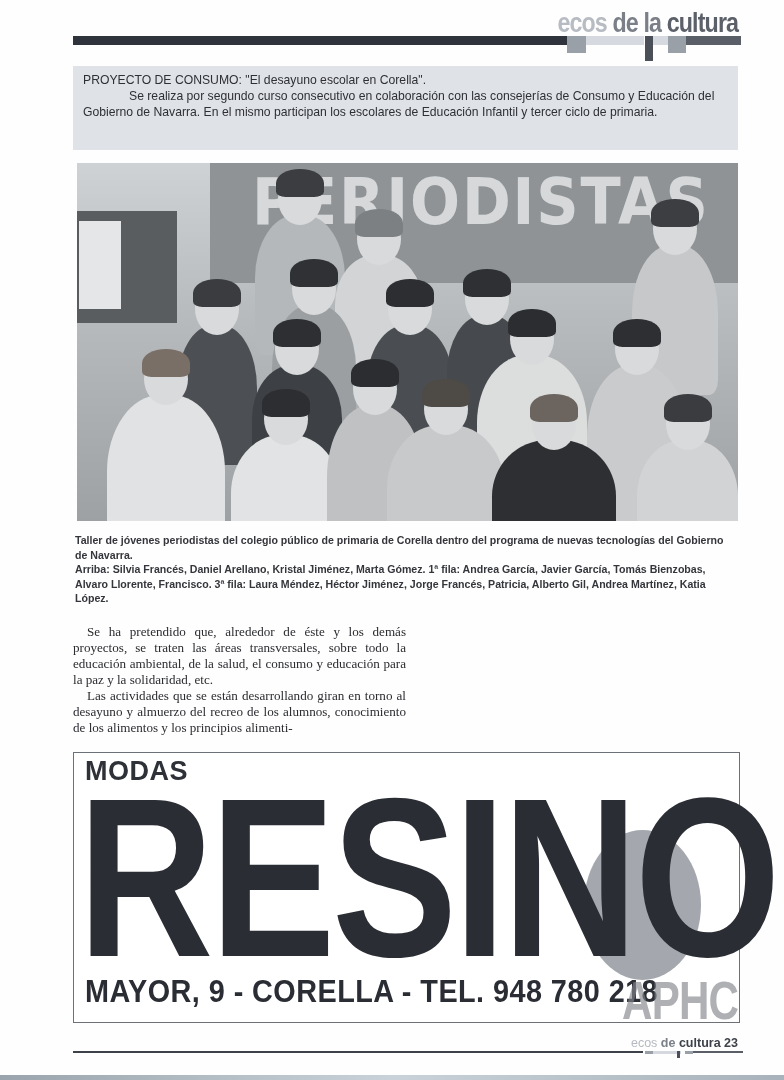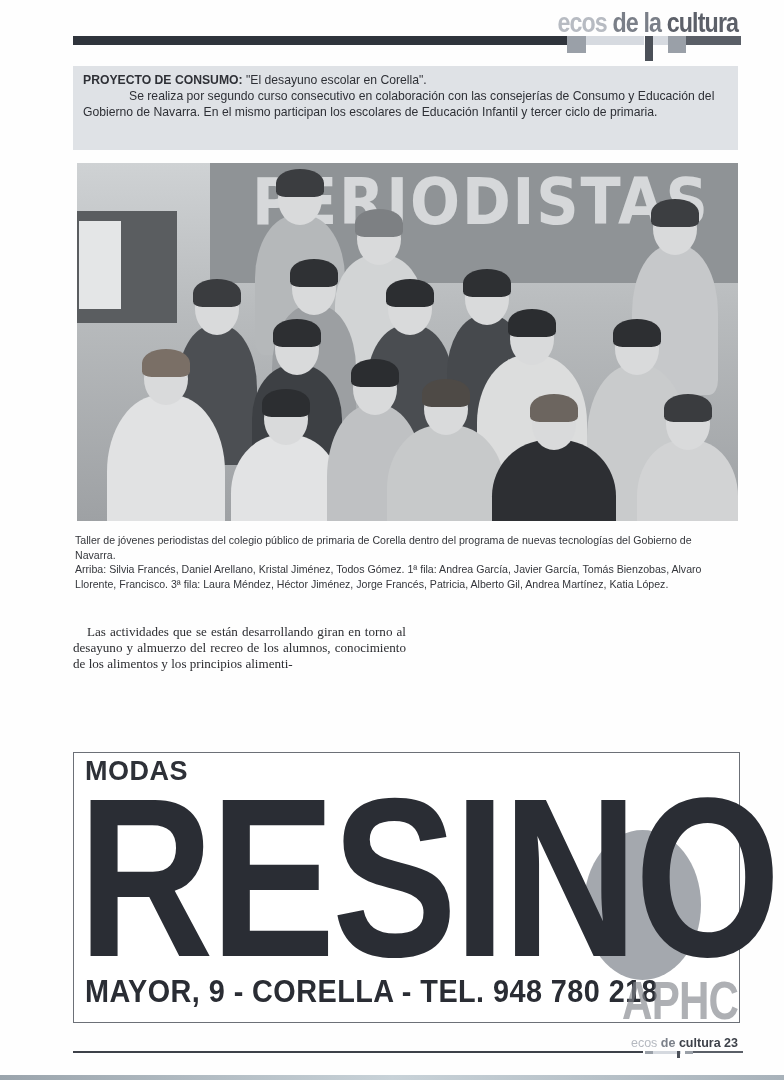--- a/index.html
+++ b/index.html
@@ -21,42 +21,42 @@
   .hdr-seg3 { position: absolute; left: 645px; top: 36px; width: 8px; height: 25px; background: #4b5058; }
   .hdr-seg4 { position: absolute; left: 653px; top: 36px; width: 15px; height: 9px; background: #d6dae0; }
   .hdr-seg5 { position: absolute; left: 668px; top: 36px; width: 18px; height: 17px; background: #9aa0a8; }
   .hdr-seg6 { position: absolute; left: 686px; top: 36px; width: 55px; height: 9px; background: #5a5f67; }
 
   
   .intro {
     position: absolute; left: 73px; top: 66px; width: 665px; height: 84px; background: #dfe2e6;
     box-sizing: border-box; padding: 6px 10px 0 10px; font-size: 12.2px; line-height: 16px; color: #2e3036;
   }
-  .intro .lbl { font-weight: bold; }
+  .intro .lbl { font-weight: normal; }
   .intro .indent { display: inline-block; width: 46px; }
 
   
   .photo {
     position: absolute; left: 77px; top: 163px; width: 661px; height: 358px;
     background: linear-gradient(180deg, #cfd2d4 0%, #b9bcbe 40%, #9ea1a4 100%); overflow: hidden;
   }
   .photo .board { position: absolute; left: 133px; top: 0; width: 553px; height: 120px; background: #8f9396; }
   .photo .board-text {
     position: absolute; left: 175px; top: 2px; font-size: 64px; font-weight: bold; color: #e3e5e6;
     letter-spacing: 2px; font-family: "DejaVu Sans", sans-serif; opacity: 0.85; transform: scaleX(0.92); transform-origin: left top;
   }
   .photo .tv { position: absolute; left: 0; top: 48px; width: 100px; height: 112px; background: #5a5d60; }
   .photo .tv-screen { position: absolute; left: 2px; top: 58px; width: 42px; height: 88px; background: #e4e6e7; }
   .photo .kid { position: absolute; border-radius: 45% 45% 10% 10%; }
   .photo .head { position: absolute; width: 44px; height: 52px; border-radius: 50%; background: #d9dadb; }
   .photo .hair { position: absolute; width: 48px; height: 28px; border-radius: 50% 50% 20% 20%; background: #3a3c3f; }
 
   
   .caption {
-    position: absolute; left: 75px; top: 533px; width: 660px; font-size: 10.6px; line-height: 14.6px; color: #34363b;
+    position: absolute; left: 75px; top: 533px; width: 660px; font-size: 10.6px; line-height: 14.6px; color: #34363b; font-weight: bold;
   }
 
   
   .col {
     position: absolute; top: 624px; width: 333px; font-family: "Liberation Serif", serif; font-size: 13.1px;
     line-height: 16px; color: #2b2c30; text-align: justify;
   }
   .col p { margin: 0; text-indent: 14px; }
   .col1 { left: 73px; }
   .col2 { left: 407px; }
@@ -171,24 +171,25 @@
       <div class="head" style="left: 455px; top: 235px;"></div>
       <div class="hair" style="left: 453px; top: 231px; background: rgb(108, 101, 95);"></div>
       <div class="kid" style="left: 560px; top: 277px; width: 101px; height: 125px; background: rgb(210, 211, 212);"></div>
       <div class="head" style="left: 588.5px; top: 235px;"></div>
       <div class="hair" style="left: 586.5px; top: 231px; background: rgb(58, 60, 63);"></div>
     </div>
 </div>
 
 <div class="caption">
   <div>Taller de jóvenes periodistas del colegio público de primaria de Corella dentro del programa de nuevas tecnologías del Gobierno de Navarra.</div>
-  <div>Arriba: Silvia Francés, Daniel Arellano, Kristal Jiménez, Todos Gómez. 1ª fila: Andrea García, Javier García, Tomás Bienzobas, Alvaro Llorente, Francisco. 3ª fila: Laura Méndez, Héctor Jiménez, Jorge Francés, Patricia, Alberto Gil, Andrea Martínez, Katia López.</div>
+  <div>Arriba: Silvia Francés, Daniel Arellano, Kristal Jiménez, Marta Gómez. 1ª fila: Andrea García, Javier García, Tomás Bienzobas, Alvaro Llorente, Francisco. 3ª fila: Laura Méndez, Héctor Jiménez, Jorge Francés, Patricia, Alberto Gil, Andrea Martínez, Katia López.</div>
 </div>
 
 <div class="col col1">
+  <p>Se ha pretendido que, alrededor de éste y los demás proyectos, se traten las áreas transversales, sobre todo la educación ambiental, de la salud, el consumo y educación para la paz y la solidaridad, etc.</p>
   <p>Las actividades que se están desarrollando giran en torno al desayuno y almuerzo del recreo de los alumnos, conocimiento de los alimentos y los principios alimenti-</p>
 </div>
 <div class="col col2">
 </div>
 
 <div class="ad">
   <div class="ad-o-fill"></div>
   <div class="ad-modas">MODAS</div>
   <div class="ad-name">RESINO</div>
   <div class="ad-address">MAYOR, 9 - CORELLA - TEL. 948 780 218</div>

